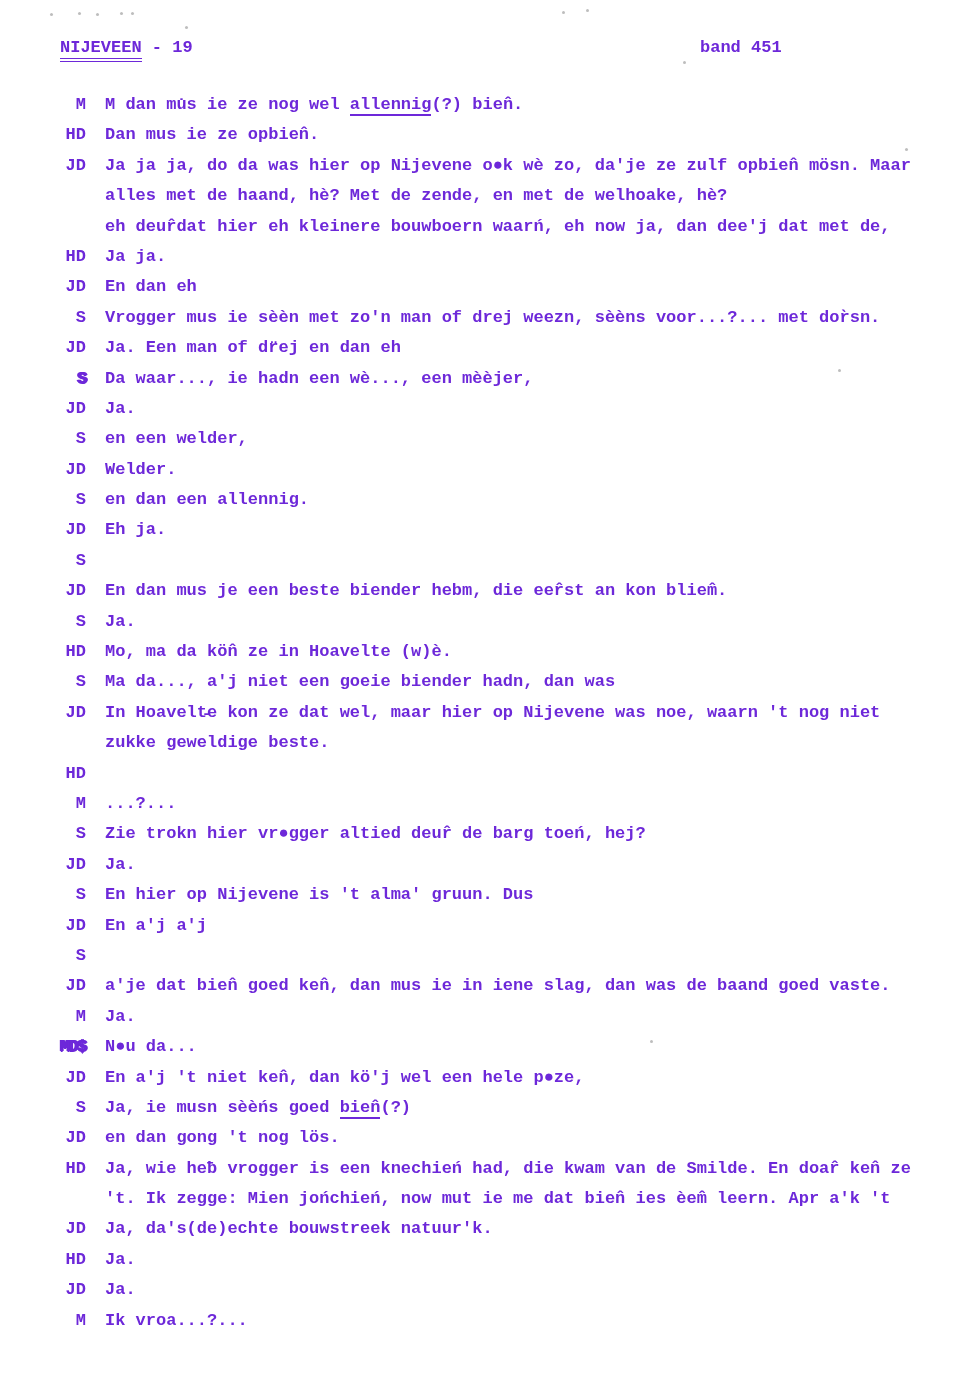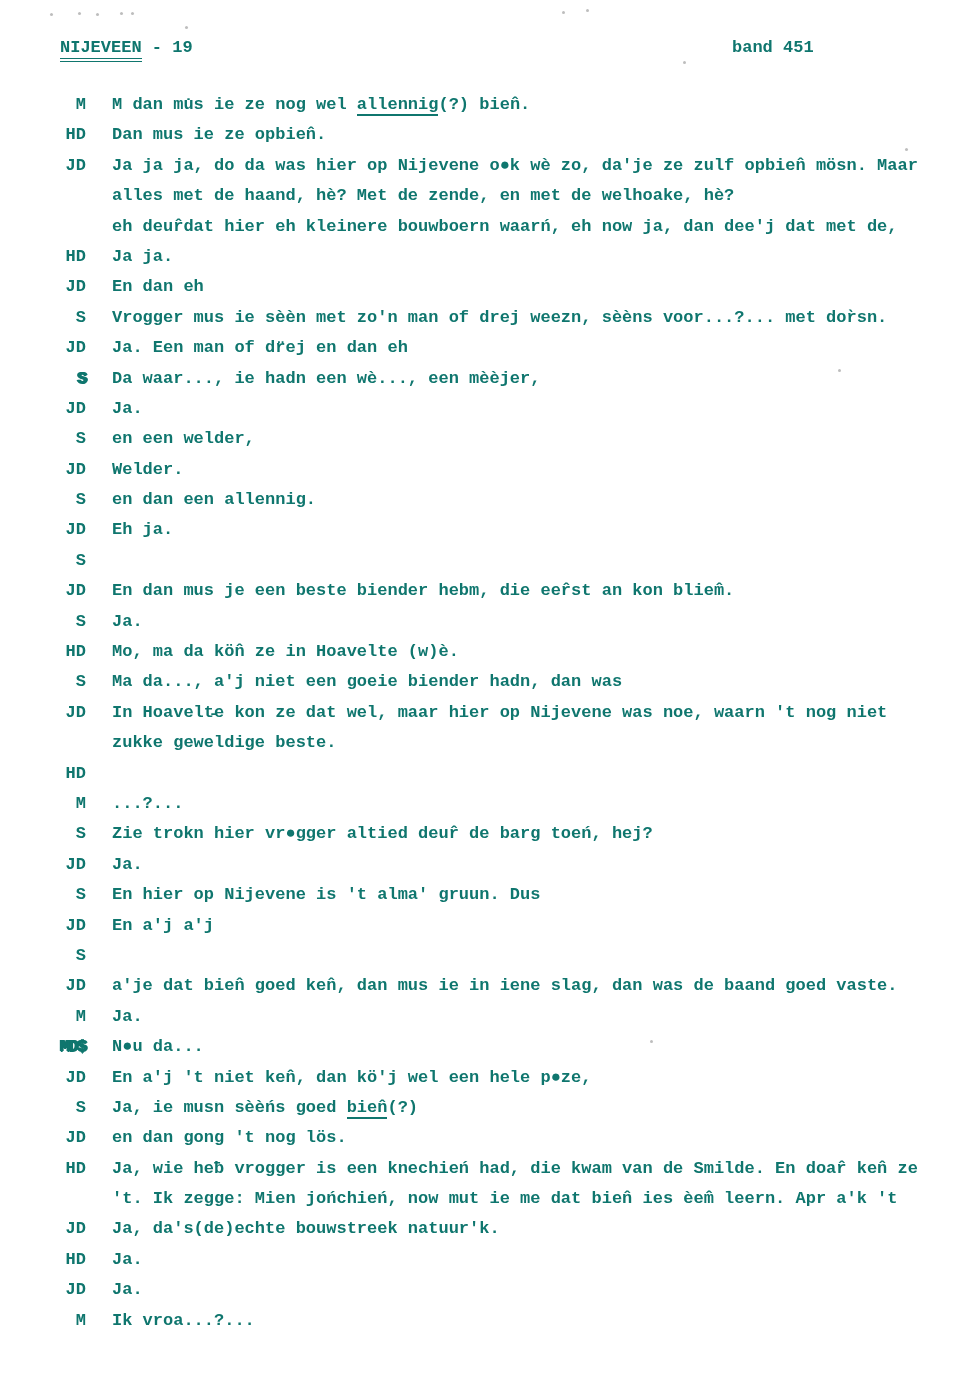--- a/index.html
+++ b/index.html
@@ -5,59 +5,58 @@
   html, body { margin: 0; padding: 0; }
   .page {
     position: relative;
     width: 960px;
     height: 1389px;
     background: #ffffff;
     overflow: hidden;
     font-family: "Liberation Mono", "DejaVu Sans Mono", monospace;
     font-weight: bold;
     font-size: 17px;
-    color: #0f766e;
+    color: #6d28d9;
     border-radius: 24px;
   }
   .header-title {
     position: absolute;
     top: 38px;
     left: 60px;
     white-space: pre;
   }
   .dbl-underline {
     border-bottom: 4px double currentColor;
     padding-bottom: 1px;
   }
   .header-band {
     position: absolute;
     top: 38px;
     left: 700px;
     white-space: pre;
-    margin-left: 32px;
   }
   .transcript {
     position: absolute;
     top: 90px;
     left: 0;
     right: 0;
   }
   .line {
     display: flex;
     height: 30.4px;
     line-height: 30.4px;
     white-space: pre;
   }
   .speaker {
     flex: 0 0 86px;
     width: 86px;
     text-align: right;
   }
   .speech {
-    margin-left: 26px;
+    margin-left: 19px;
   }
   .u {
     border-bottom: 2px solid currentColor;
     padding-bottom: 0px;
   }
   .overstruck {
     text-shadow: 1px 0 currentColor, -1px 0 currentColor, 0 1px currentColor;
     letter-spacing: -1.5px;
   }
   .speck {

